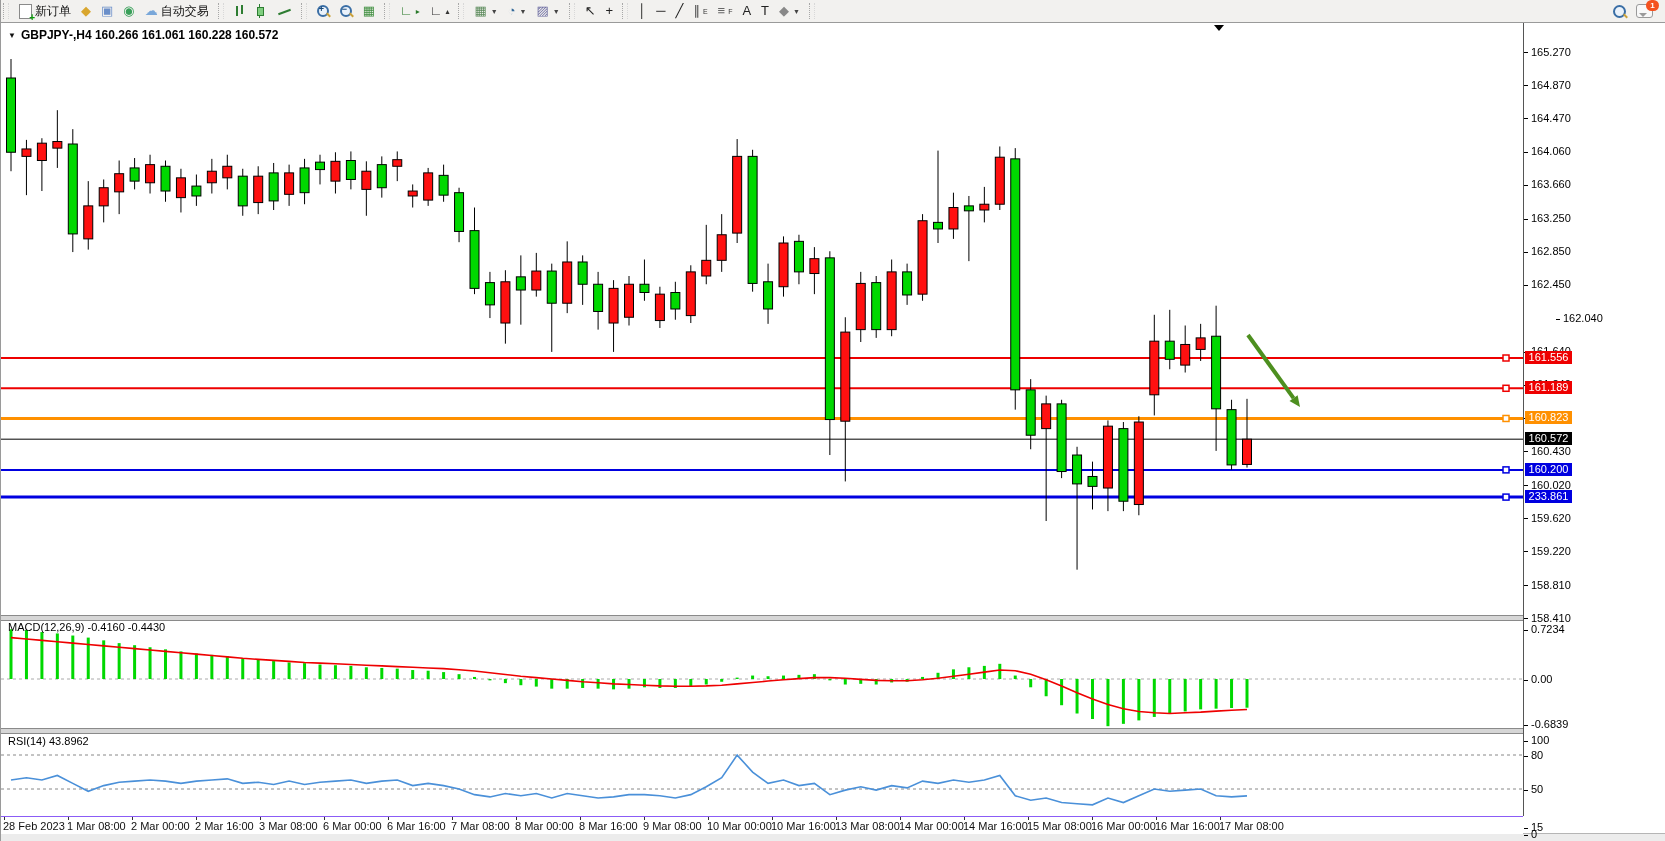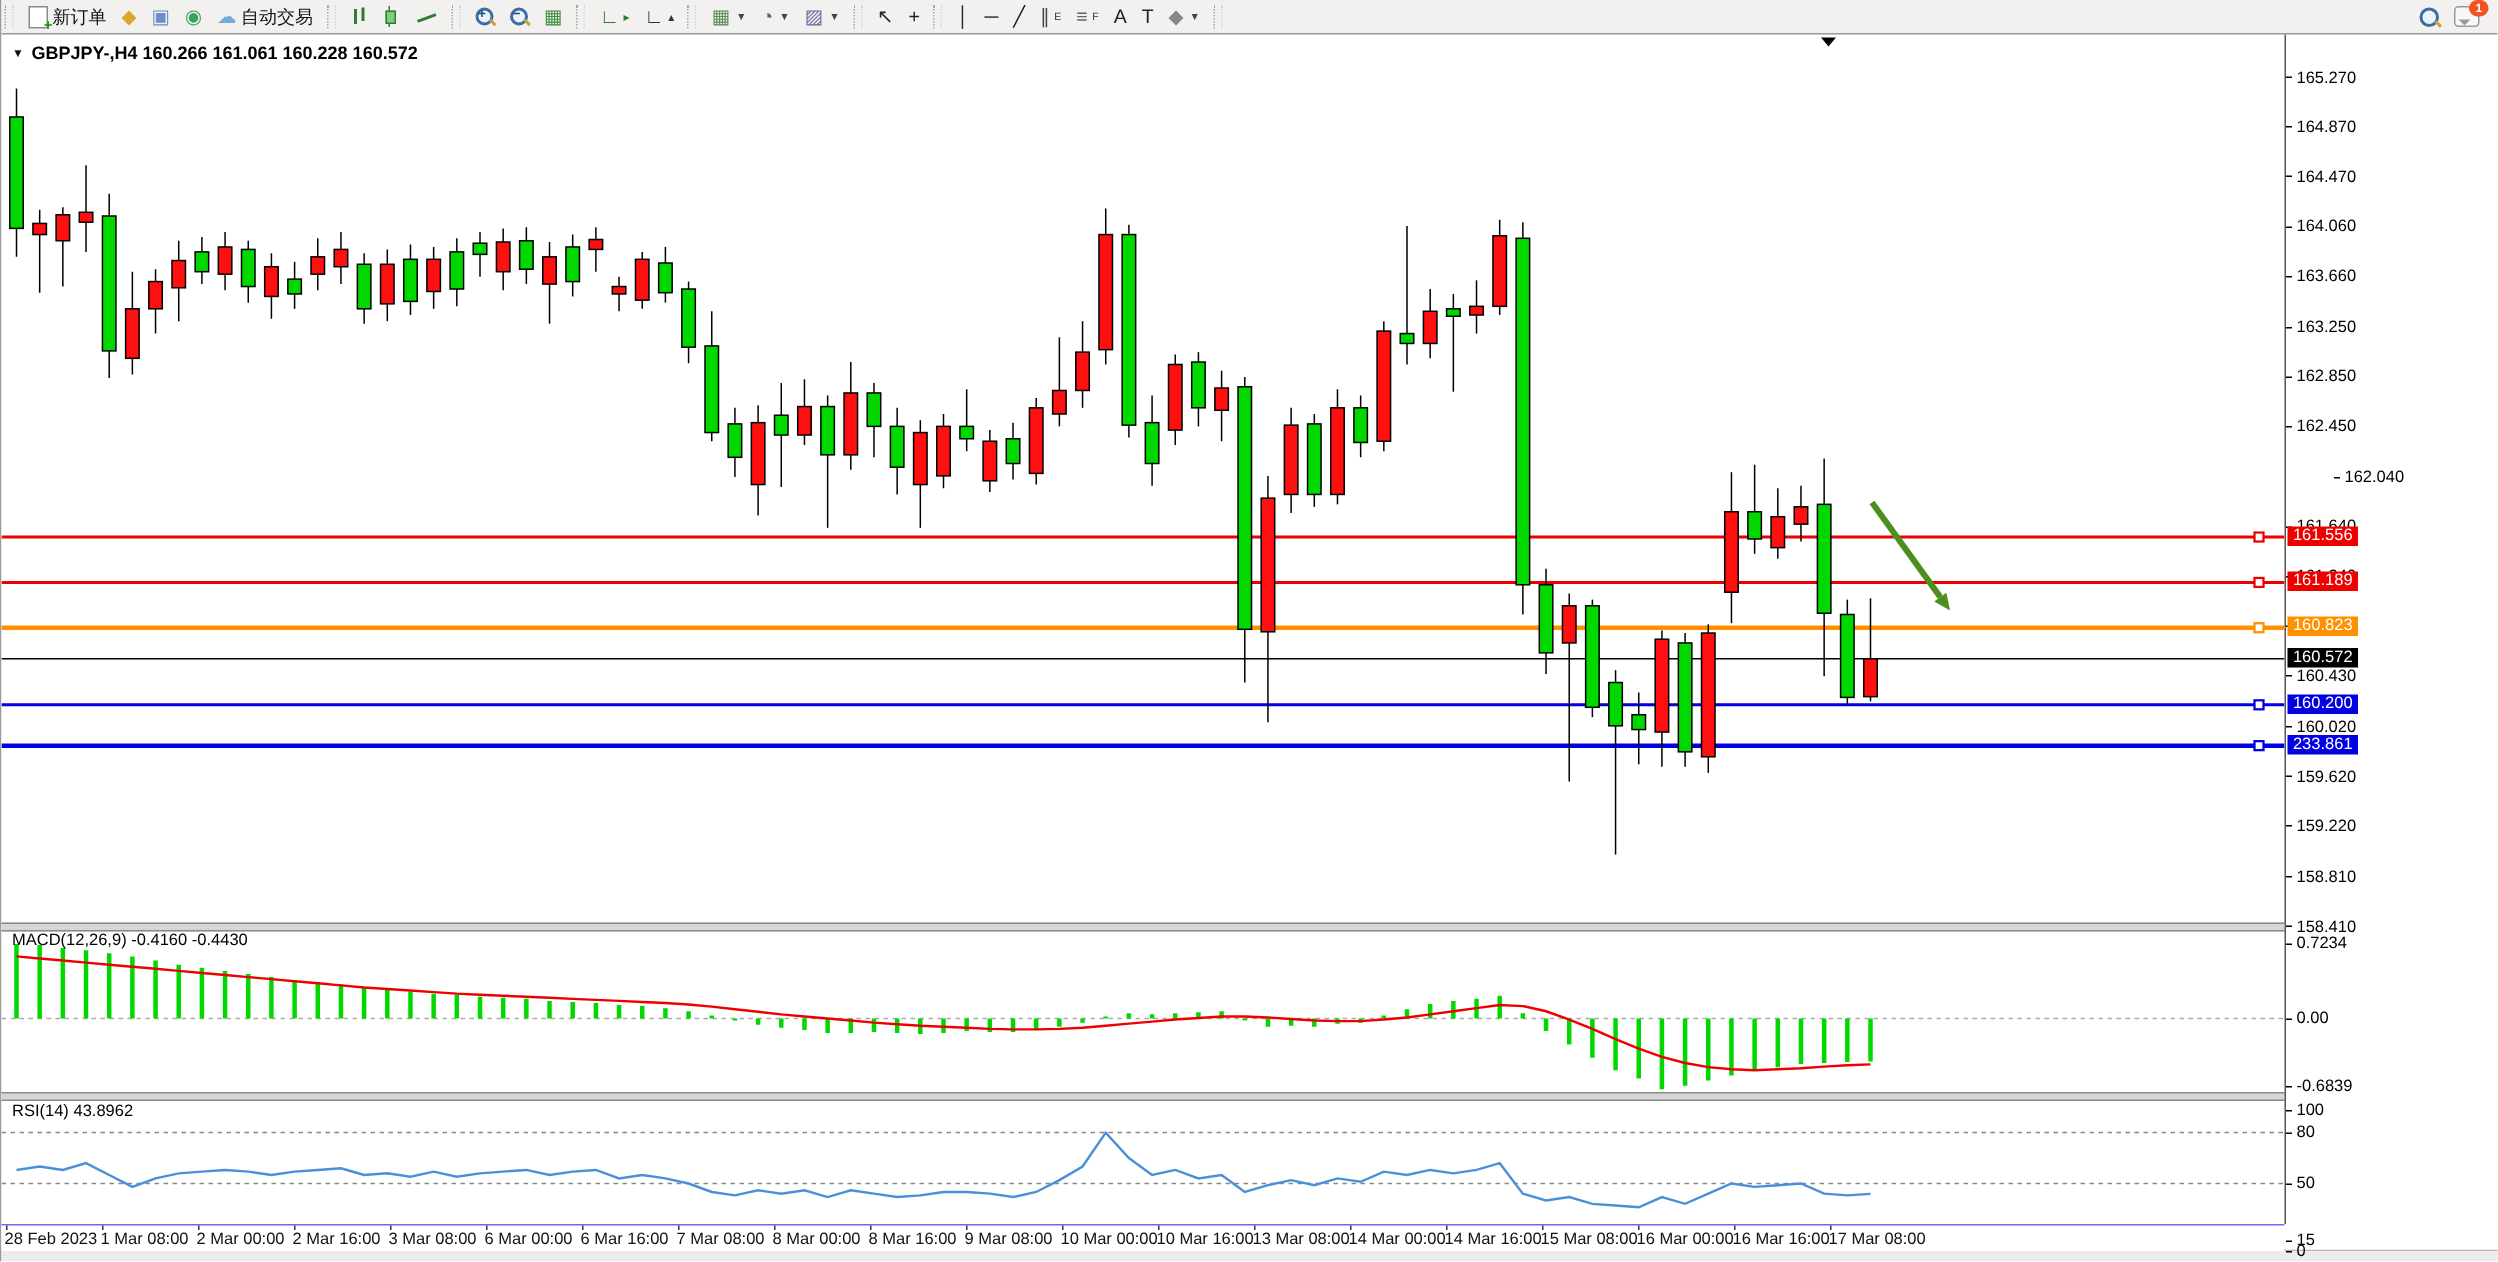--- a/index.html
+++ b/index.html
@@ -573,19 +573,19 @@
         <div class="dlab" style="left: 834px;">13 Mar 08:00</div>
         <div class="dtick" style="left: 899px;"></div>
         <div class="dlab" style="left: 898px;">14 Mar 00:00</div>
         <div class="dtick" style="left: 963px;"></div>
         <div class="dlab" style="left: 962px;">14 Mar 16:00</div>
         <div class="dtick" style="left: 1027px;"></div>
         <div class="dlab" style="left: 1026px;">15 Mar 08:00</div>
         <div class="dtick" style="left: 1091px;"></div>
         <div class="dlab" style="left: 1090px;">16 Mar 00:00</div>
         <div class="dtick" style="left: 1155px;"></div>
-        <div class="dlab" style="left: 1122px; padding-left: 32px;">16 Mar 16:00</div>
+        <div class="dlab" style="left: 1154px;">16 Mar 16:00</div>
         <div class="dtick" style="left: 1219px;"></div>
         <div class="dlab" style="left: 1218px;">17 Mar 08:00</div>
       </div>
     <div class="status-bar"></div>
   </div>
 </div>
 
 </body></html>

